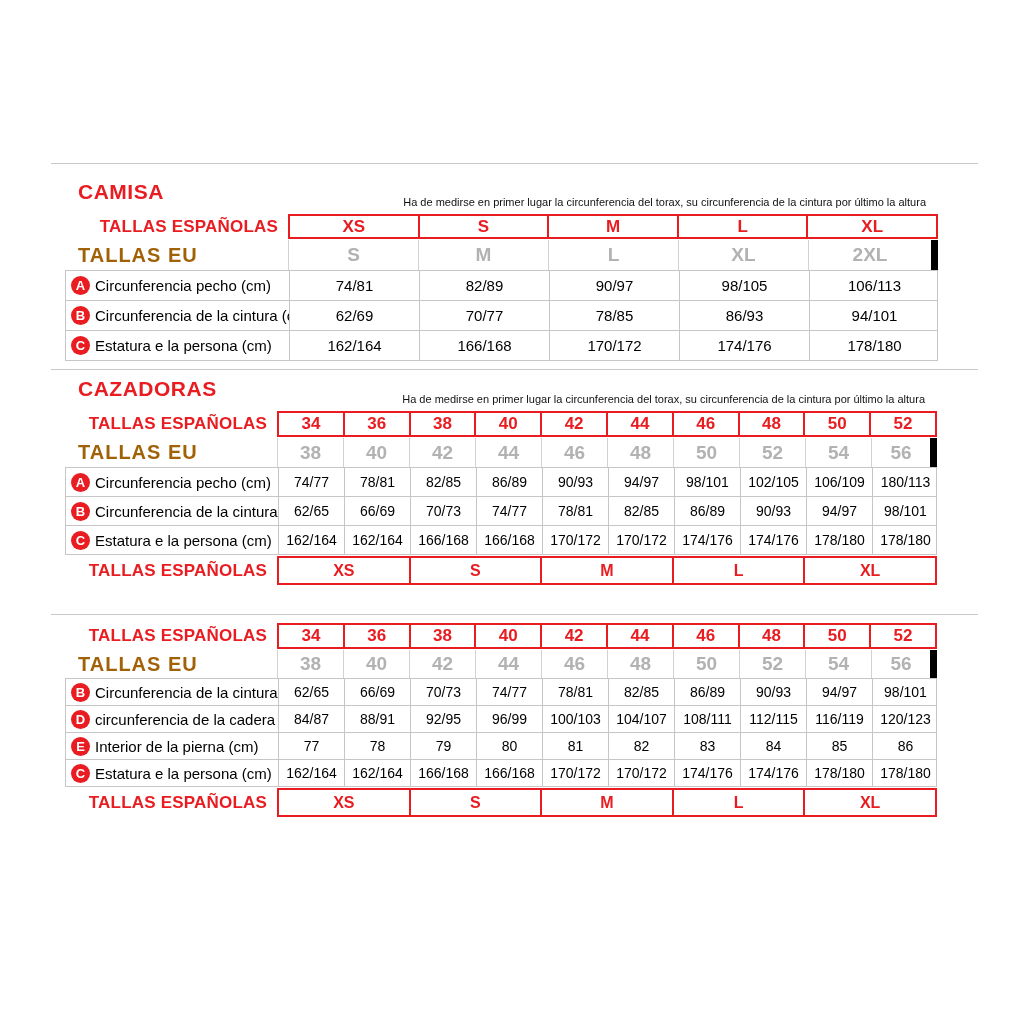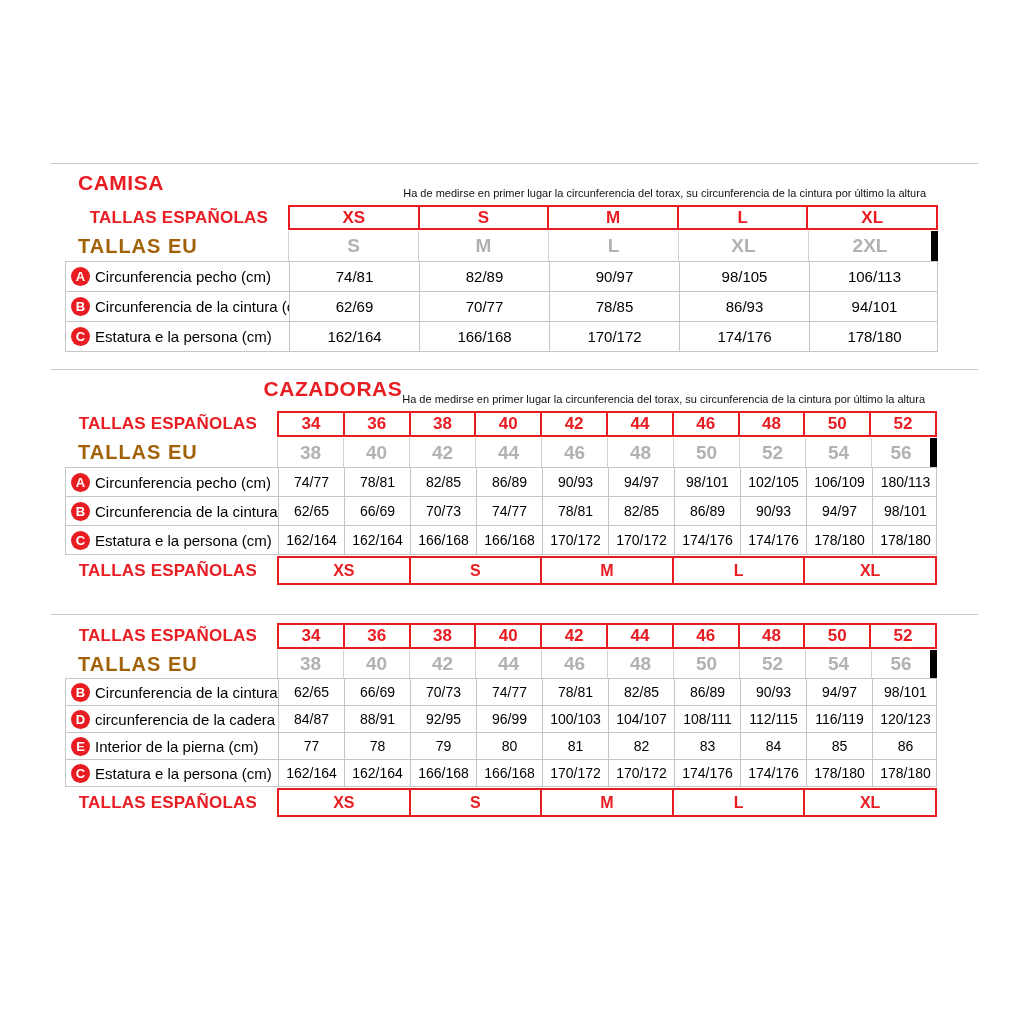--- a/index.html
+++ b/index.html
@@ -1,36 +1,36 @@
 <!DOCTYPE html>
 <html><head>
 <meta charset="utf-8">
 <style>
   html,body{margin:0;padding:0;background:#fff;}
   .page{position:relative;width:1024px;height:1024px;background:#fff;overflow:hidden;
         font-family:"Liberation Sans",sans-serif;}
   .divider{position:absolute;left:51px;width:927px;height:1px;background:#c9c9c9;}
   .section{position:absolute;left:65px;}
-  #sec-camisa{top:172px;width:873px;}
+  #sec-camisa{top:181px;width:873px;}
   #sec-cazadoras{top:378px;width:872px;}
   #sec-pantalones{top:623px;width:872px;}
 
   .sec-head{display:flex;justify-content:space-between;align-items:flex-start;}
   #sec-camisa .sec-head{height:33px;}
-  #sec-cazadoras .sec-head{height:33px;justify-content:flex-end;}
+  #sec-cazadoras .sec-head{height:33px;}
   #sec-pantalones .sec-head{height:29px;}
   .sec-title{color:#e81c21;font-size:21px;font-weight:bold;letter-spacing:.5px;padding-left:13px;line-height:1;}
   .sec-note{font-size:11px;color:#111;padding-right:12px;margin-top:15px;}
 
   
   .size-row,.letters-row{display:grid;}
   .cols-cam-hdr{grid-template-columns:223px 650px;}
   .cols-10-hdr{grid-template-columns:212px 660px;}
   .esp-label{display:flex;align-items:center;justify-content:flex-end;
-             color:#e81c21;font-weight:bold;font-size:17px;padding-right:20px;letter-spacing:.2px;}
+             color:#e81c21;font-weight:bold;font-size:17px;padding-right:10px;letter-spacing:.2px;}
   .red-boxes{display:flex;border:2px solid #e81c21;box-sizing:border-box;}
   .red-box{flex:1;display:flex;align-items:center;justify-content:center;
            color:#e81c21;font-weight:bold;font-size:17px;}
   .red-box + .red-box{border-left:2px solid #e81c21;}
   #sec-camisa .size-row{height:25px;margin-top:0;}
   #sec-cazadoras .size-row{height:26px;}
   #sec-pantalones .size-row{height:26px;}
   .letters-row{height:29px;margin-top:1px;}
   .letters-row .red-box{font-size:16px;}
 

